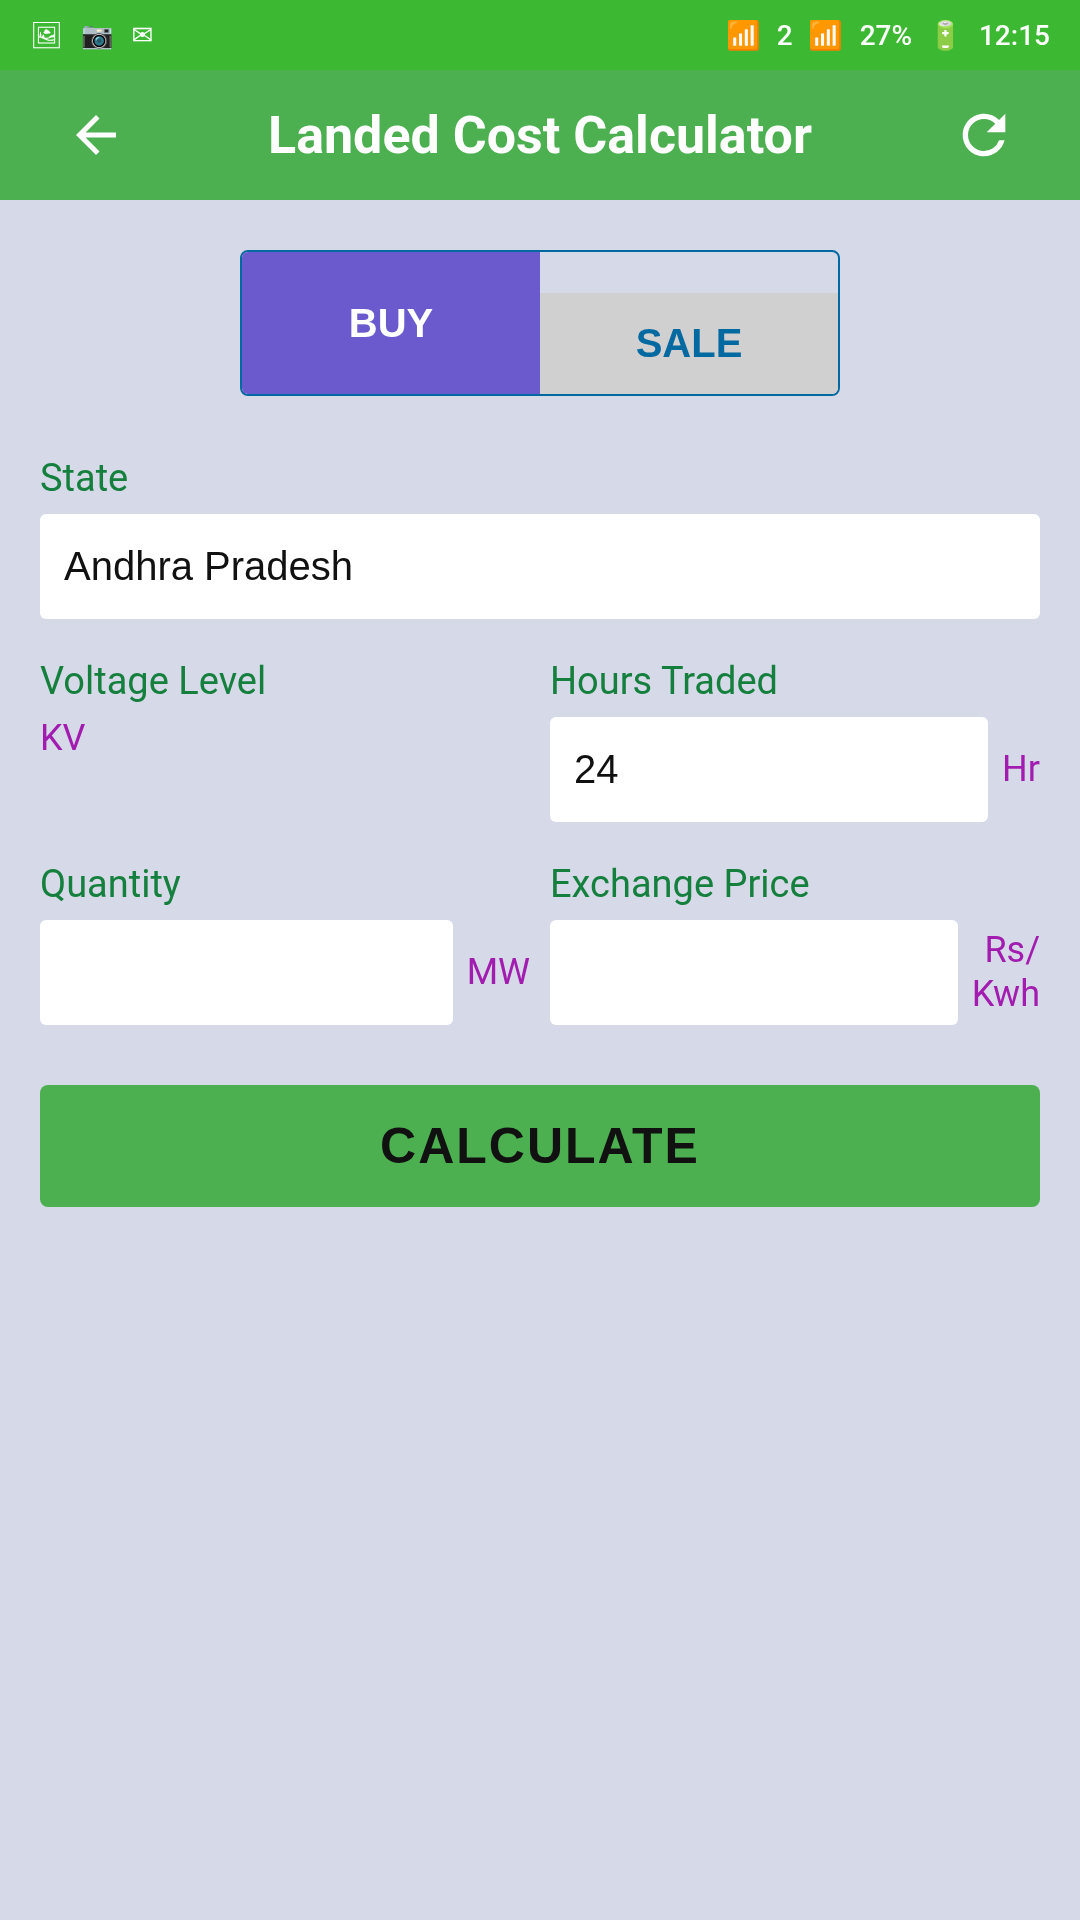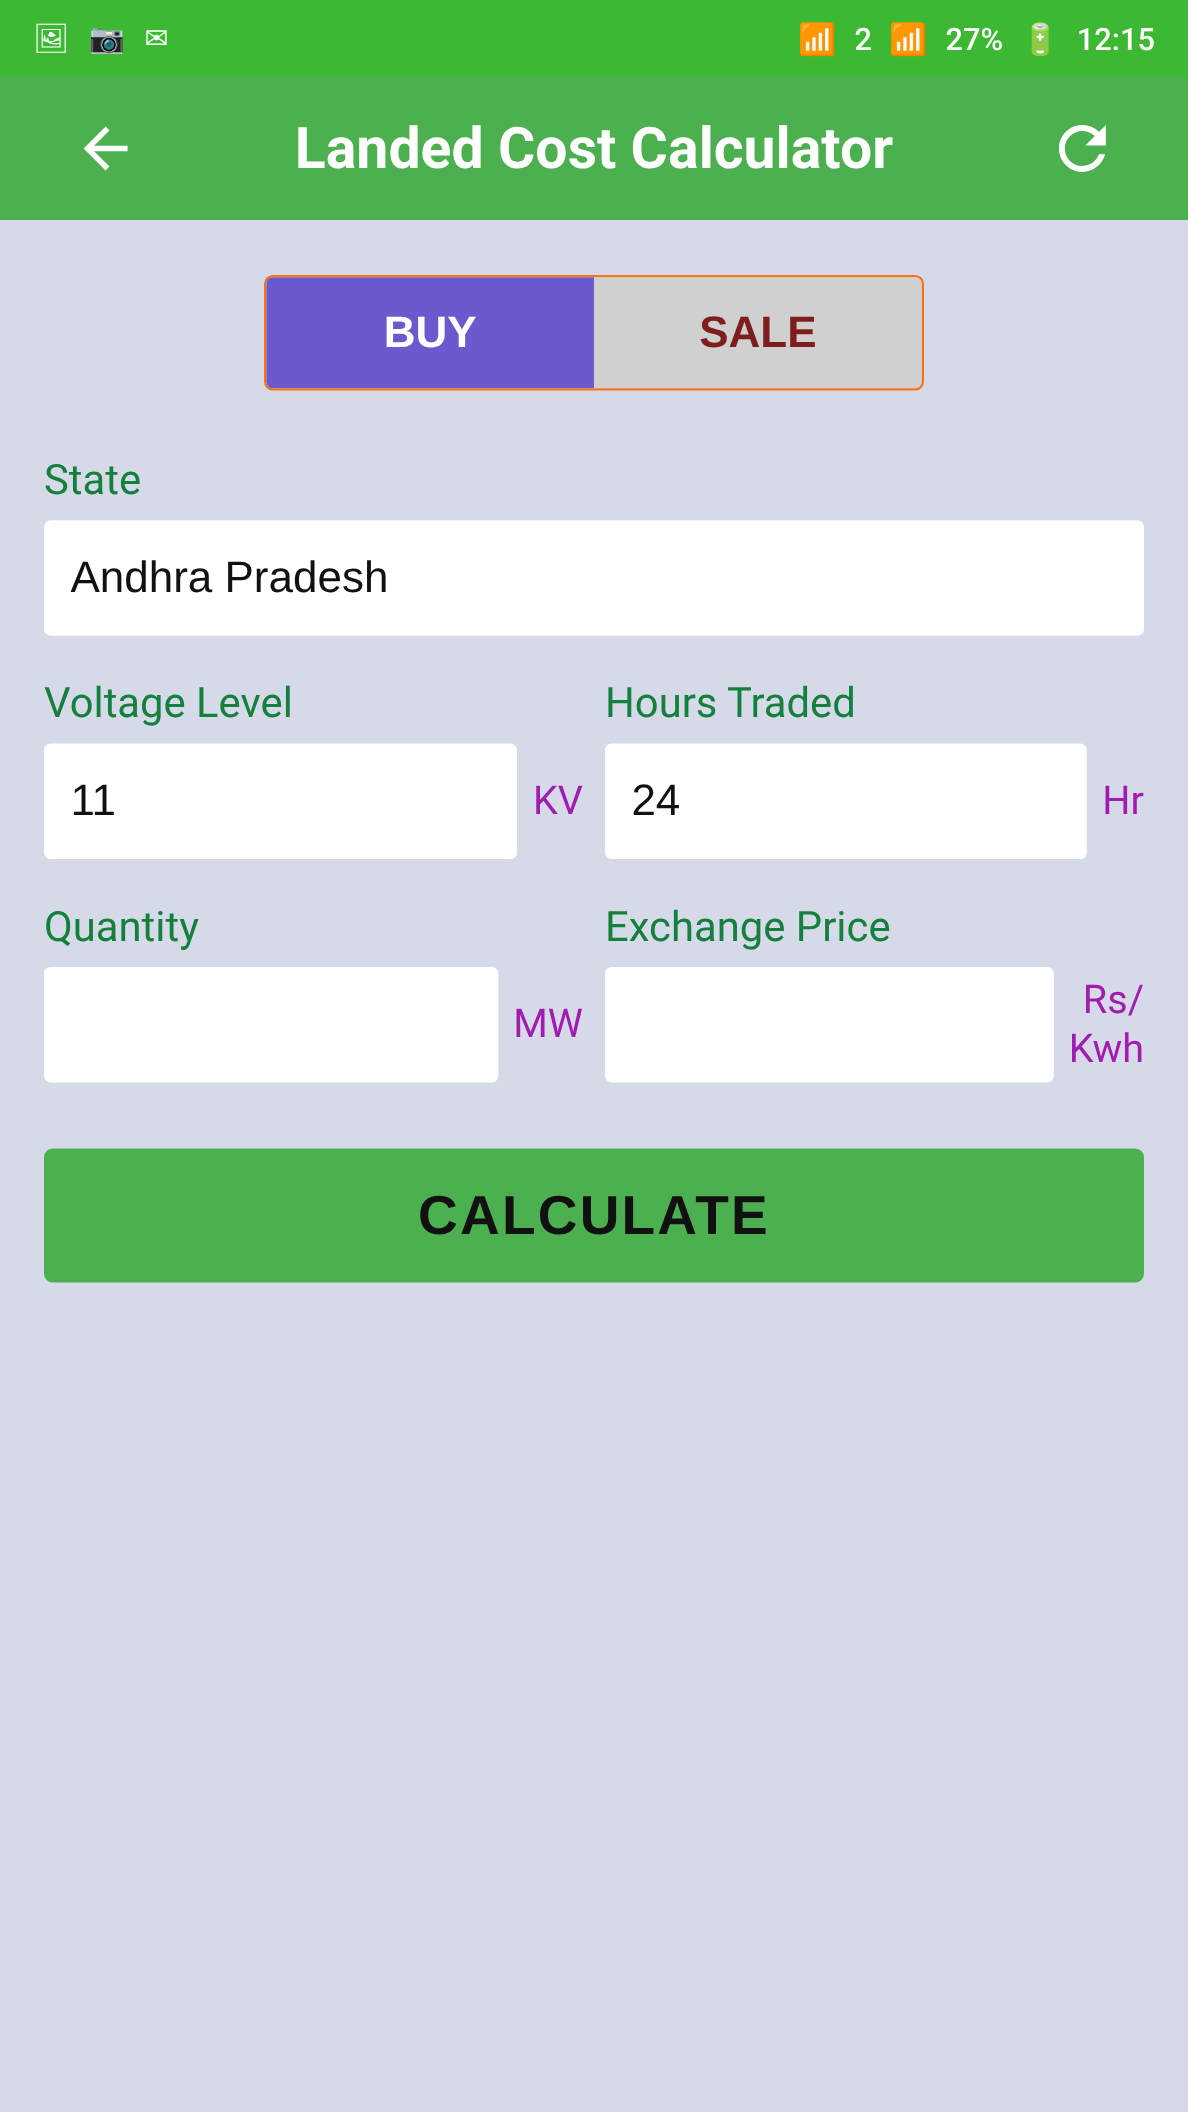--- a/index.html
+++ b/index.html
@@ -95,39 +95,40 @@
     .toggle-container {
       display: flex;
       justify-content: center;
       margin-bottom: 60px;
     }
     .toggle-group {
       display: flex;
       width: 600px;
       border-radius: 8px;
       overflow: hidden;
-      border: 2px solid #f97316;
+      border: 2px solid #0369a1;
     }
     .toggle-btn {
       flex: 1;
       padding: 28px 0;
       font-size: 40px;
       font-weight: bold;
       text-align: center;
       cursor: pointer;
       border: none;
       outline: none;
     }
     .toggle-btn.active {
       background-color: #6a5acd;
       color: white;
     }
     .toggle-btn.inactive {
       background-color: #d0d0d0;
-      color: #7f1d1d;
+      color: #0369a1;
+      margin-top: 41px;
     }
 
     
     .form-section {
       margin-bottom: 40px;
     }
 
     .field-label {
       font-size: 38px;
       color: #15803d;
@@ -233,21 +234,20 @@
   <div class="form-section">
     <div class="field-label">State</div>
     <input class="input-field" type="text" value="Andhra Pradesh" style="">
   </div>
 
   
   <div class="two-col-row">
     <div class="col-group">
       <div class="field-label">Voltage Level</div>
       <div class="input-with-unit">
-        <input class="input-field" type="text" value="11" style="">
         <span class="unit-label">KV</span>
       </div>
     </div>
     <div class="col-group">
       <div class="field-label">Hours Traded</div>
       <div class="input-with-unit">
         <input class="input-field" type="text" value="24" style="">
         <span class="unit-label">Hr</span>
       </div>
     </div>

